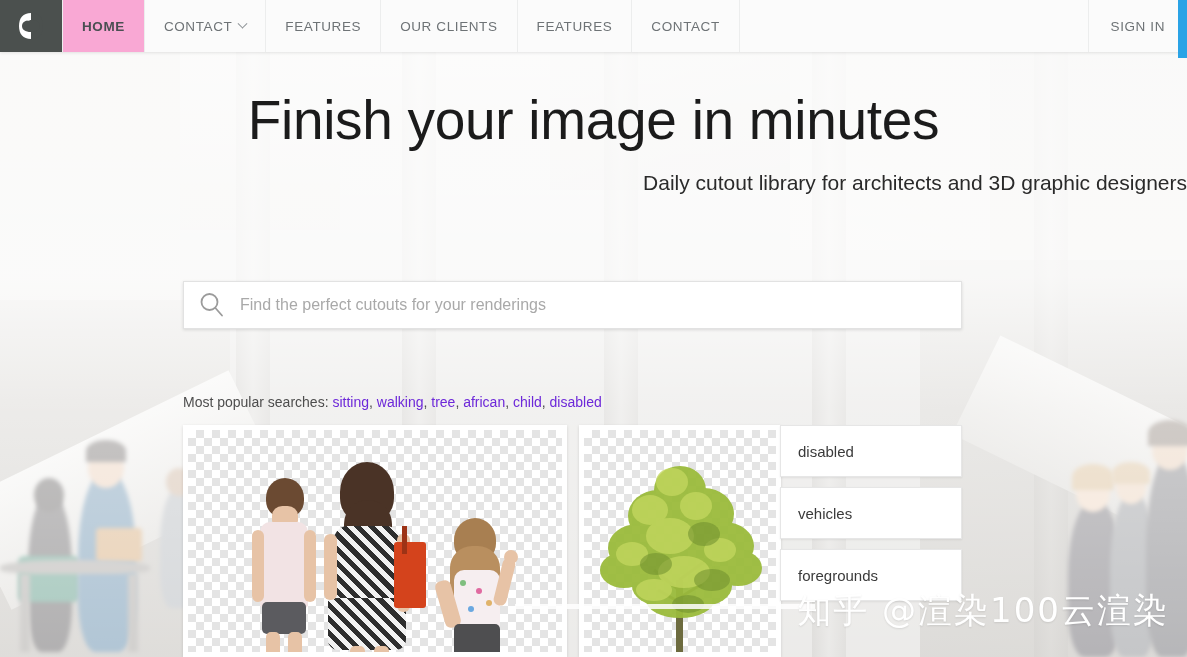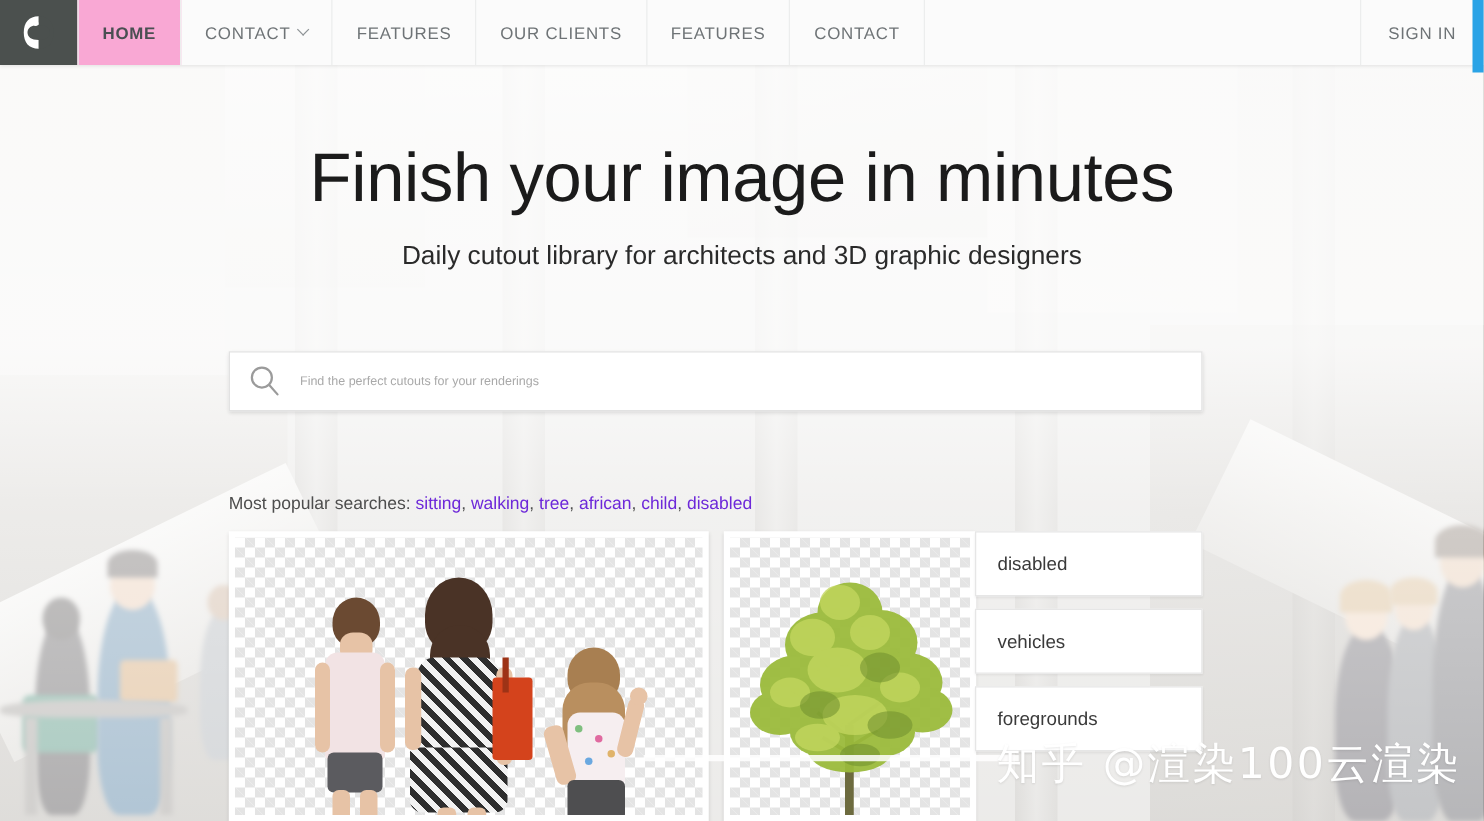--- a/index.html
+++ b/index.html
@@ -69,34 +69,34 @@
     font-size: 13.5px; letter-spacing: .6px; color: #6e7376;
     border-left: 1px solid #eceded; cursor: pointer; white-space: nowrap;
   }
   .blue-edge { position: absolute; right: 0; top: 0; width: 9px; height: 58px; background: #2aa3e6; z-index: 60; }
   .caret { display: inline-block; width: 7px; height: 7px; border-right: 1.6px solid #8d9295; border-bottom: 1.6px solid #8d9295; transform: rotate(45deg) translate(-2px,-2px); }
 
   
   .hero-content { position: absolute; left: 0; top: 52px; width: 1187px; z-index: 20; }
   .headline {
     text-align: center; font-size: 55px; font-weight: normal;
-    color: #1b1b1b; letter-spacing: -.3px; margin-top: 62px; line-height: 1.05;
-  }
-  .subhead { text-align: center; font-size: 21px; color: #2a2a2a; margin-top: 21px; }
+    color: #1b1b1b; letter-spacing: -.3px; margin-top: 40px; line-height: 1.05;
+  }
+  .subhead { text-align: right; font-size: 21px; color: #2a2a2a; margin-top: 21px; }
 
   .search-wrap { position: absolute; left: 183px; top: 229px; width: 779px; }
   .search-box {
     display: flex; align-items: center; height: 48px;
     background: #fff; border: 1px solid #e2e2e2;
     box-shadow: 0 1px 3px rgba(0,0,0,.12);
   }
   .search-icon-cell { width: 56px; display: flex; align-items: center; justify-content: center; }
   .search-input {
     flex: 1 1 auto; border: 0; outline: 0; height: 46px;
-    font-family: "Liberation Sans", sans-serif; font-size: 10px; color: #3b3b3b; background: transparent;
+    font-family: "Liberation Sans", sans-serif; font-size: 16px; color: #3b3b3b; background: transparent;
     padding-right: 14px;
   }
   .search-input::placeholder { color: #a9a9a9; }
 
   .popular { position: absolute; left: 183px; top: 342px; font-size: 14px; color: #4d4d4d; white-space: nowrap; }
   .popular .lbl { color: #4d4d4d; }
   .popular a { color: #6d28d9; text-decoration: none; cursor: pointer; }
 
   
   .panels { position: absolute; left: 183px; top: 425px; display: flex; gap: 0; z-index: 20; }

